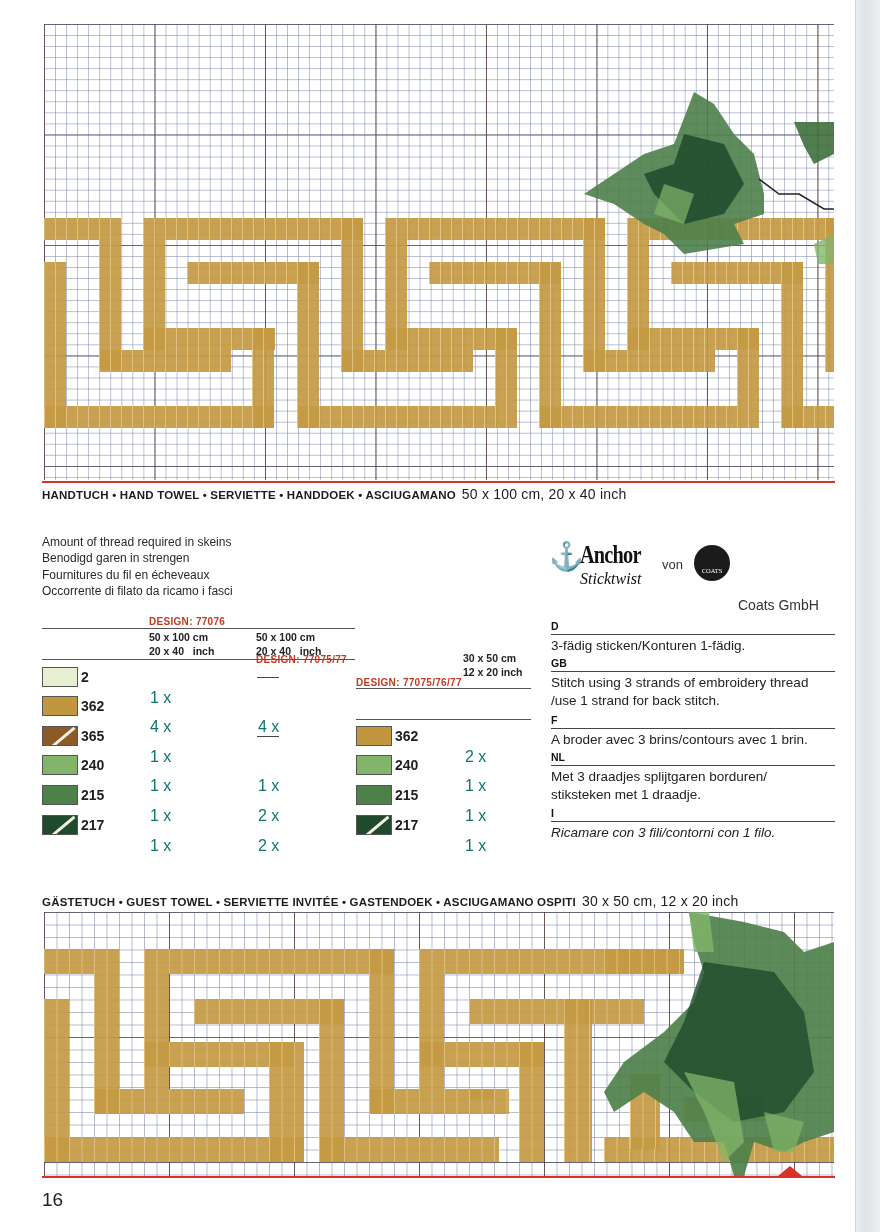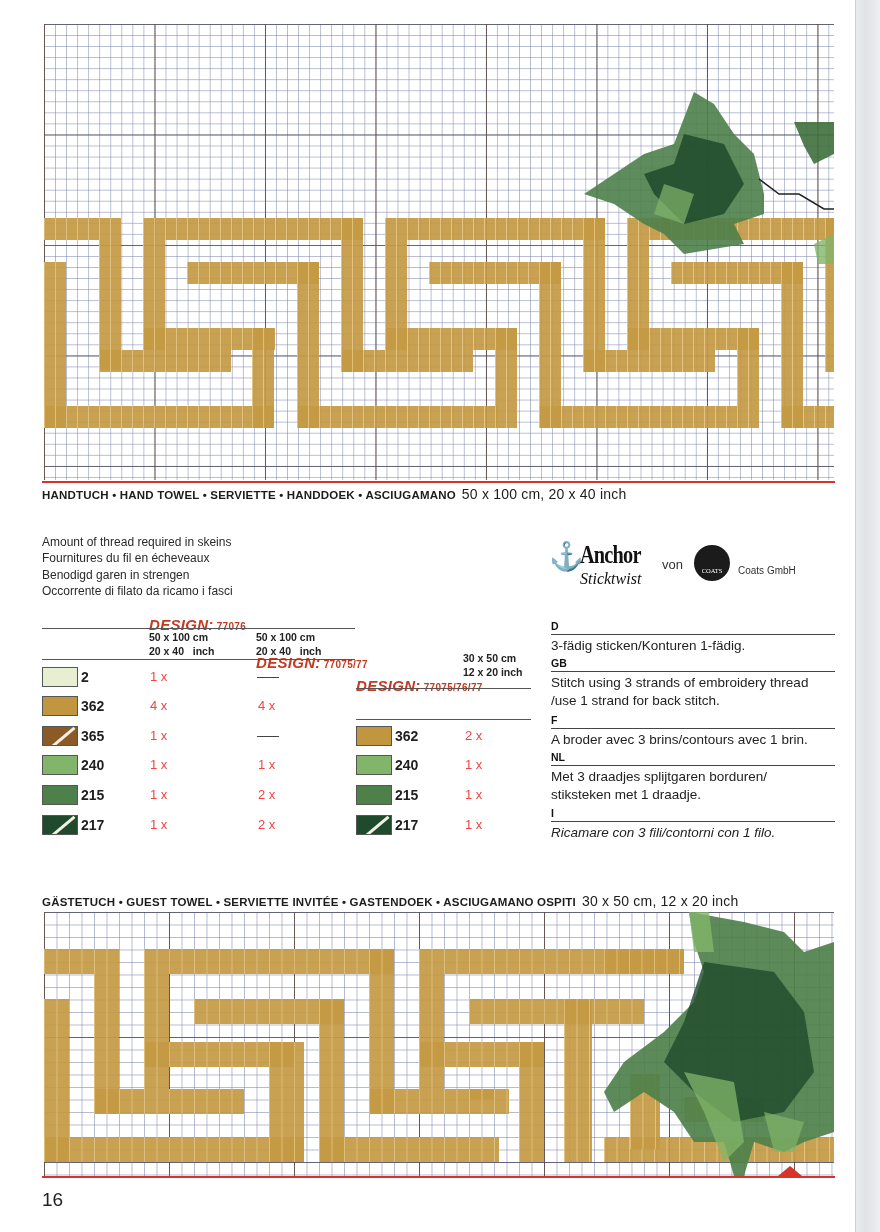--- a/index.html
+++ b/index.html
@@ -16,35 +16,35 @@
   .grid2{left:44px;top:912px;width:790px;height:264px;background-size:125px 100%,100% 125px,12.5px 100%,100% 12.5px;}
   .gold{position:absolute;background:#c49a45;opacity:.93;
     background-image:linear-gradient(to right, rgba(255,230,170,.5) 1px, transparent 1px);background-size:11px 100%;}
   .g2 .gold{background-size:12.5px 100%;}
   .leaf{position:absolute;}
   .redline{position:absolute;height:2px;background:#d8322a;}
   .title-bar{position:absolute;font-weight:bold;font-size:11.5px;letter-spacing:.2px;color:#1c1c1c;white-space:nowrap;}
   .title-bar .size{font-weight:normal;font-size:14px;margin-left:6px;}
   .intro{position:absolute;left:42px;top:534px;font-size:12px;line-height:16.3px;color:#2a2a2a;}
   .design-head{position:absolute;font-weight:bold;font-size:10px;color:#c23a22;letter-spacing:.3px;white-space:nowrap;}
-  .design-head .small{font-size:15px;font-style:italic;}
+  .design-head .small{font-size:10px;}
   .rule{position:absolute;height:1px;background:#555;}
   .dims{position:absolute;font-weight:bold;font-size:10.5px;line-height:14px;color:#222;white-space:pre;}
   .row{position:absolute;height:22px;display:flex;align-items:center;}
   .swatch{width:36px;height:20px;border:1px solid #555;position:relative;box-sizing:border-box;overflow:hidden;}
   .swatch .stripe{position:absolute;left:5px;top:9px;width:30px;height:3px;background:#f3efe4;transform:rotate(-40deg);}
   .code{font-weight:bold;font-size:14px;margin-left:3px;width:40px;color:#1f1f1f;}
-  .qty{position:absolute;font-size:13px;color:#ef4444;}
+  .qty{position:absolute;font-size:16px;color:#0f766e;margin-top:20px;}
   .dash{position:absolute;width:22px;height:1px;background:#444;}
   .anchor-word{position:absolute;left:580px;top:540px;font-family:"Liberation Serif",serif;font-weight:bold;font-size:26px;letter-spacing:-1px;transform:scaleX(.78);transform-origin:left;color:#111;}
   .stick-word{position:absolute;left:580px;top:570px;font-family:"Liberation Serif",serif;font-style:italic;font-size:16px;color:#111;}
   .anchor-icon{position:absolute;left:549px;top:540px;font-size:28px;color:#111;}
   .von{position:absolute;left:662px;top:557px;font-size:13px;color:#333;}
   .coats-logo{position:absolute;left:694px;top:545px;width:36px;height:36px;border-radius:50%;background:#1b1b1b;color:#fff;font-family:"Liberation Serif",serif;font-size:6.5px;display:flex;align-items:flex-end;justify-content:center;padding-bottom:7px;box-sizing:border-box;}
-  .coats-name{position:absolute;left:738px;top:565px;font-size:10px;color:#333;}
+  .coats-name{position:absolute;left:738px;top:597px;font-size:14px;color:#333;}
   .lang-code{position:absolute;left:551px;font-weight:bold;font-size:10.5px;color:#111;}
   .lang-rule{position:absolute;left:551px;width:284px;height:1px;background:#444;}
   .lang-text{position:absolute;left:551px;font-size:13.5px;line-height:18px;color:#222;width:290px;}
   .page-num{position:absolute;left:42px;top:1189px;font-size:19px;color:#222;}
   .marker{position:absolute;width:0;height:0;border-left:12px solid transparent;border-right:12px solid transparent;border-bottom:10px solid #d8322a;}
 </style>
 </head>
 <body>
 
 <div class="page-edge"></div>
@@ -93,22 +93,22 @@
   </svg>
 </div>
 <div class="redline" style="left:42px;top:481px;width:793px;"></div>
 
 <div class="title-bar" style="left:42px;top:486px;">
   <span>HANDTUCH • HAND TOWEL • SERVIETTE • HANDDOEK • ASCIUGAMANO</span><span class="size">50 x 100 cm, 20 x 40 inch</span>
 </div>
 
 <div class="intro">
   <div>Amount of thread required in skeins</div>
+  <div>Benodigd garen in strengen</div>
   <div>Fournitures du fil en écheveaux</div>
-  <div>Benodigd garen in strengen</div>
   <div>Occorrente di filato da ricamo i fasci</div>
 </div>
 
 <div class="design-head" style="left:149px;top:616px;"><span class="small">DESIGN:</span> <span>77076</span></div>
 <div class="design-head" style="left:256px;top:618px;margin-top:36px;"><span class="small">DESIGN:</span> <span>77075/77</span></div>
 <div class="rule" style="left:42px;top:628px;width:313px;"></div>
 <div class="dims" style="left:149px;top:630px;"><div>50 x 100 cm</div><div>20 x 40   inch</div></div>
 <div class="dims" style="left:256px;top:630px;"><div>50 x 100 cm</div><div>20 x 40   inch</div></div>
 <div class="rule" style="left:42px;top:659px;width:313px;"></div>
 

